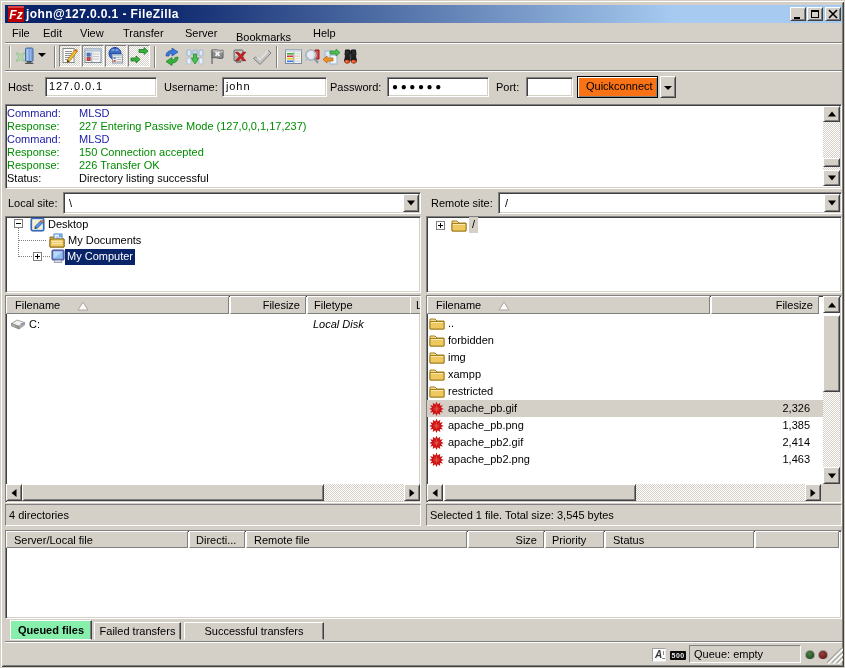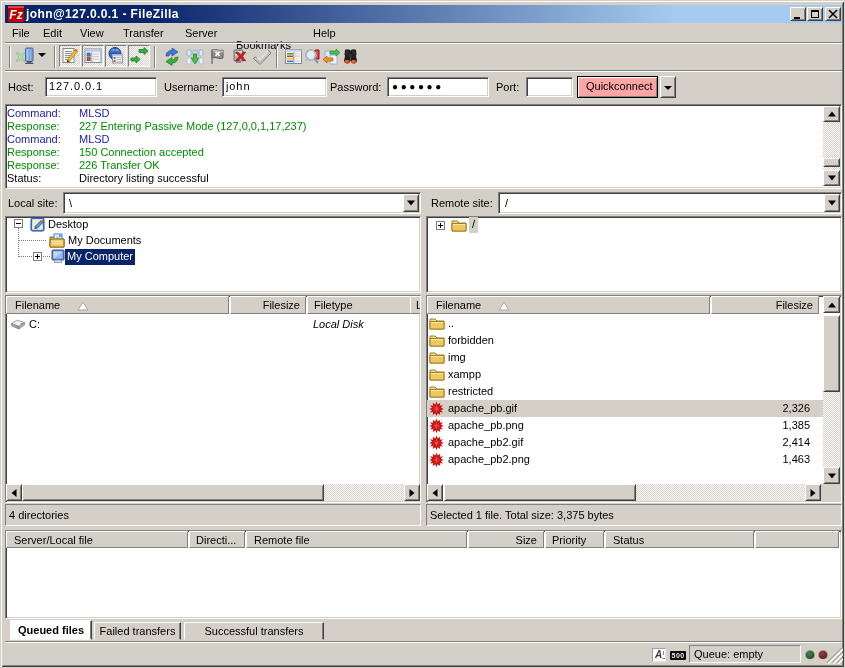--- a/index.html
+++ b/index.html
@@ -103,21 +103,21 @@
         </svg>
   </div>
 </div>
 
 <div class="abs" style="left:4px;top:22px;width:837px;height:19px;">
   <div class="lbl" style="left:7px;top:4px;">File</div>
   <div class="lbl" style="left:38px;top:4px;">Edit</div>
   <div class="lbl" style="left:75px;top:4px;">View</div>
   <div class="lbl" style="left:118px;top:4px;">Transfer</div>
   <div class="lbl" style="left:180px;top:4px;">Server</div>
-  <div class="lbl" style="left:231px;top:16px;text-align:center;">Bookmarks</div>
+  <div class="lbl" style="left:231px;top:8px;text-align:center;">Bookmarks</div>
   <div class="lbl" style="left:308px;top:4px;">Help</div>
 </div>
 <div class="abs hgroove" style="left:4px;top:41px;width:837px;"></div>
 
 <div class="abs" style="left:4px;top:43px;width:837px;height:26px;" id="toolbar">
   <div class="abs vsep" style="left:4px;top:2px;height:22px;"></div>
   <svg class="abs" style="left:10px;top:3px;" width="22" height="19" viewBox="0 0 22 19">
 <path d="M0.5 4.5 L3 4.5 L5 7 L7 4.5 L9.5 4.5 L6.5 8.5 L9.5 12.5 L7 12.5 L5 10 L3 12.5 L0.5 12.5 L3.5 8.5 Z" fill="#b8dcb4" stroke="#7cb278" stroke-width="0.6" transform="translate(0.5,1.5)"></path>
 <rect x="10.5" y="1" width="7.5" height="13.5" rx="1.2" fill="#7aa2dc" stroke="#46699e"></rect>
 <rect x="11.5" y="2" width="2" height="11.5" fill="#a8c6ee"></rect>
@@ -248,21 +248,21 @@
   <div class="lbl" style="left:159px;top:9px;">Username:</div>
   <div class="abs sunken white" style="left:217px;top:5px;width:105px;height:20px;">
         <div class="lbl" style="left:3px;top:2px;letter-spacing:0.9px;">john</div>
       </div>
   <div class="lbl" style="left:325px;top:9px;">Password:</div>
   <div class="abs sunken white" style="left:382px;top:5px;width:102px;height:20px;">
         <div class="lbl" style="left:4px;top:3px;font-size:10px;letter-spacing:2.6px;">●●●●●●</div>
       </div>
   <div class="lbl" style="left:491px;top:9px;">Port:</div>
   <div class="abs sunken white" style="left:521px;top:5px;width:47px;height:20px;"></div>
-  <div class="abs" style="left:572px;top:4px;width:81px;height:22px;background:#fca5a5;border:1px solid #000;box-shadow:inset 1px 1px 0 #fff, inset -1px -1px 0 #808080;">
+  <div class="abs" style="left:572px;top:4px;width:81px;height:22px;background:#f97316;border:1px solid #000;box-shadow:inset 1px 1px 0 #fff, inset -1px -1px 0 #808080;">
     <div class="lbl" style="left:8px;top:3px;">Quickconnect</div>
   </div>
   <div class="abs raised" style="left:655px;top:4px;width:16px;height:22px;">
     <div class="abs" style="left:3px;top:9px;width:0;height:0;border-left:4px solid transparent;border-right:4px solid transparent;border-top:4px solid #000;"></div>
   </div>
 </div>
 
 <div class="abs sunken white" style="left:4px;top:103px;width:837px;height:85px;"></div>
 <div class="abs" style="left:6px;top:105px;width:815px;height:81px;background:#fff;overflow:hidden;font-size:11px;" id="log">
   <div style="position:absolute;left:0;top:1px;line-height:13px;">
@@ -473,21 +473,21 @@
     <div class="abs dither" style="left:209px;top:0;width:169px;height:17px;"></div>
     <div class="abs raised arr-rt" style="left:378px;top:0;width:16px;height:17px;"></div>
   </div>
   <div class="abs" style="left:394px;top:188px;width:20px;height:17px;background:#d4d0c8;"></div>
 </div>
 
 <div class="abs sunken1" style="left:4px;top:503px;width:416px;height:22px;">
   <div class="lbl" style="left:3px;top:4px;">4 directories</div>
 </div>
 <div class="abs sunken1" style="left:425px;top:503px;width:416px;height:22px;">
-  <div class="lbl" style="left:3px;top:4px;">Selected 1 file. Total size: 3,375 bytes</div>
+  <div class="lbl" style="left:3px;top:4px;">Selected 1 file. Total size: 3,545 bytes</div>
 </div>
 
 <div class="abs sunken white" style="left:4px;top:529px;width:837px;height:89px;overflow:hidden;" id="queue">
   <div class="abs hdrcell" style="left:0px;top:0px;width:182px;height:17px;">
         <div class="lbl" style="left:7px;top:2px;">Server/Local file</div>
       </div>
   <div class="abs hdrcell" style="left:183px;top:0px;width:56px;height:17px;">
         <div class="lbl" style="left:6px;top:2px;">Directi...</div>
       </div>
   <div class="abs hdrcell" style="left:240px;top:0px;width:221px;height:17px;">
@@ -499,21 +499,21 @@
   <div class="abs hdrcell" style="left:539px;top:0px;width:59px;height:17px;">
         <div class="lbl" style="left:6px;top:2px;">Priority</div>
       </div>
   <div class="abs hdrcell" style="left:599px;top:0px;width:149px;height:17px;">
         <div class="lbl" style="left:7px;top:2px;">Status</div>
       </div>
   <div class="abs hdrcell" style="left:749px;top:0px;width:84px;height:17px;"></div>
 </div>
 
 <div class="abs" style="left:4px;top:619px;width:837px;height:20px;" id="tabs">
-  <div class="abs" style="left:5px;top:0px;width:82px;height:20px;background:#ffffff;border:1px solid;border-color:#fff #404040 #f6f5f2 #fff;box-shadow:inset -1px 0 0 #808080;text-align:center;">
+  <div class="abs" style="left:5px;top:0px;width:82px;height:20px;background:#86efac;border:1px solid;border-color:#fff #404040 #f6f5f2 #fff;box-shadow:inset -1px 0 0 #808080;text-align:center;">
     <div style="margin-top:3px;font-weight:bold;">Queued files</div>
   </div>
   <div class="abs" style="left:89px;top:2px;width:87px;height:18px;background:#d4d0c8;border:1px solid;border-color:#fff #404040 #d4d0c8 #fff;box-shadow:inset -1px 0 0 #808080;text-align:center;">
     <div style="margin-top:2px;">Failed transfers</div>
   </div>
   <div class="abs" style="left:179px;top:2px;width:140px;height:18px;background:#d4d0c8;border:1px solid;border-color:#fff #404040 #d4d0c8 #fff;box-shadow:inset -1px 0 0 #808080;text-align:center;">
     <div style="margin-top:2px;">Successful transfers</div>
   </div>
 </div>
 

